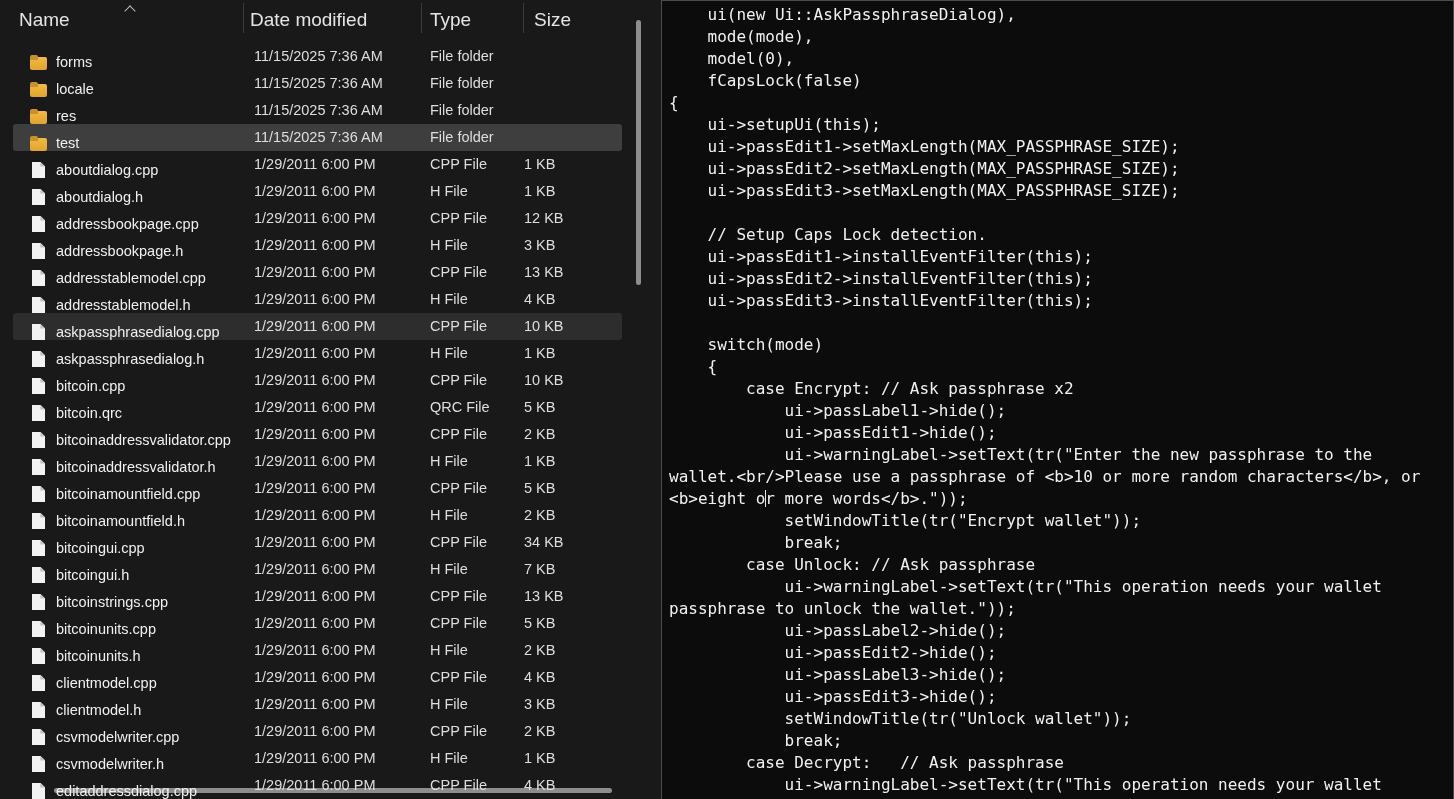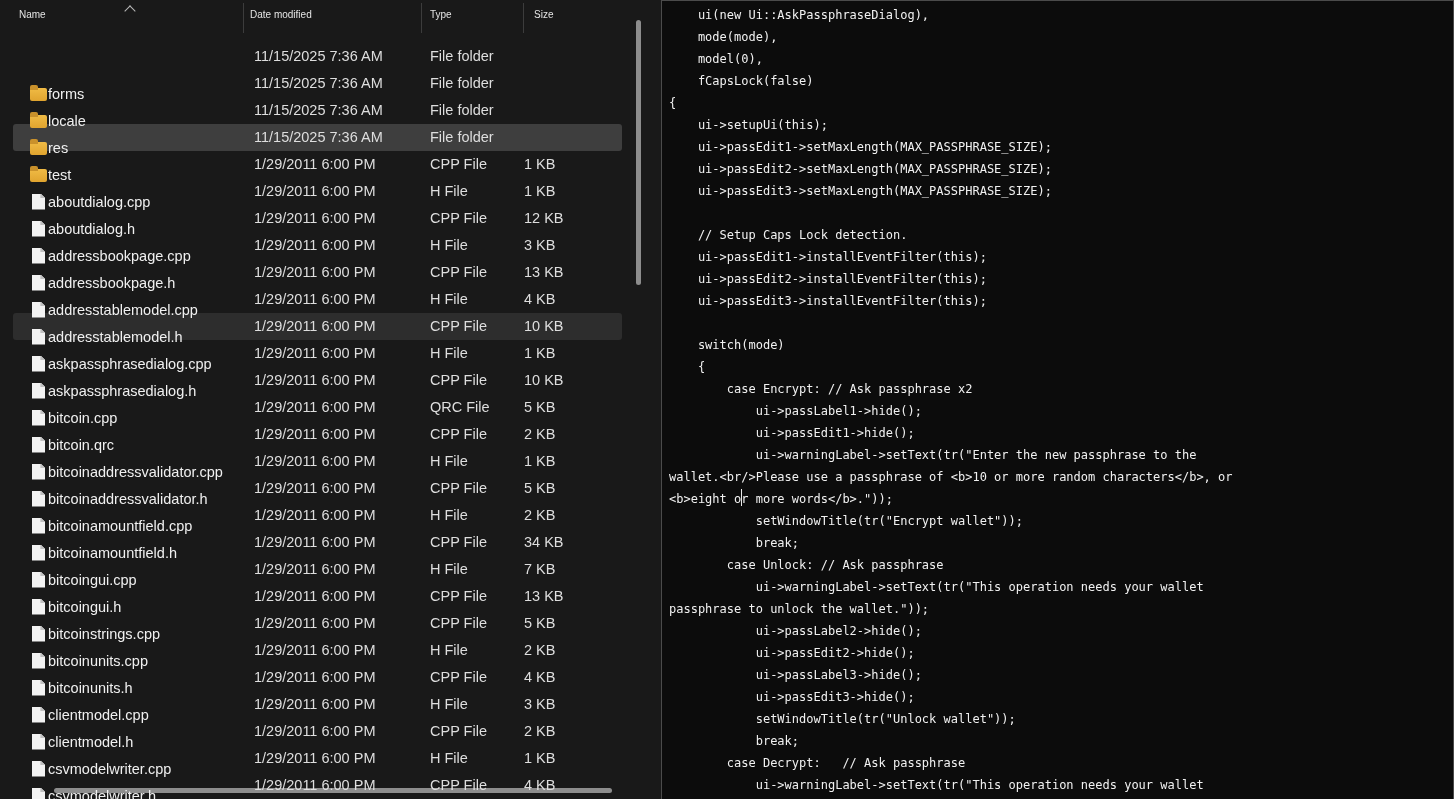--- a/index.html
+++ b/index.html
@@ -5,38 +5,38 @@
   html,body { margin:0; padding:0; }
   body {
     width:1454px; height:799px; overflow:hidden; position:relative;
     background:var(--explorer-bg,#191919);
     font-family:"Liberation Sans", sans-serif;
   }
 
   
   .explorer { position:absolute; left:0; top:0; width:661px; height:799px; background:var(--explorer-bg,#191919); }
 
-  .ex-header { position:absolute; left:0; top:0; width:661px; height:36px; color:var(--header-text,#e4e4e4); font-size:10px; }
+  .ex-header { position:absolute; left:0; top:0; width:661px; height:36px; color:var(--header-text,#e4e4e4); font-size:19px; }
   .h-label { position:absolute; top:9px; white-space:nowrap; cursor:default; }
   .h-name  { left:19px; }
   .h-date  { left:250px; }
   .h-type  { left:430px;text-align:center; }
   .h-size  { left:534px; }
   .chev { position:absolute; left:126px; top:7px; width:7px; height:7px;
           border-left:1px solid #b9b9b9; border-top:1px solid #b9b9b9; transform:rotate(45deg); }
   .hdiv { position:absolute; top:3px; height:30px; width:1px; background:var(--divider,#3c3c3c); }
   .hdiv1 { left:243px; } .hdiv2 { left:421px; } .hdiv3 { left:523px; }
 
   .rows { position:absolute; left:0; top:43px; width:661px; }
   .row { position:relative; height:27px; width:661px; font-size:14.5px; color:var(--row-text,#f0f0f0); }
   .row .hl { position:absolute; left:13px; top:0; width:609px; height:27px; border-radius:3px; background:transparent; }
   .row.strong .hl { background:var(--selection-strong,#3e3e3e); }
   .row.soft   .hl { background:var(--selection-soft,#2d2d2d); }
 
-  .c-name { position:absolute; left:30px; top:0; height:27px; display:flex; align-items:center; gap:1px; z-index:1; white-space:nowrap;margin-top:37px; }
+  .c-name { position:absolute; left:30px; top:0; height:27px; display:flex; align-items:flex-end; gap:9px; z-index:1; white-space:nowrap; }
   .c-date { position:absolute; left:254px; top:0; line-height:27px; color:var(--secondary-text,#dedede); z-index:1; white-space:nowrap;text-align:right; }
   .c-type { position:absolute; left:430px; top:0; line-height:27px; color:var(--secondary-text,#dedede); z-index:1; white-space:nowrap; }
   .c-size { position:absolute; left:524px; top:0; width:88px; text-align:left; line-height:27px; color:var(--secondary-text,#dedede); z-index:1; white-space:nowrap; }
 
   .icon { flex:0 0 auto; }
   .folder-icon { width:17px; height:13px; position:relative; border-radius:2px;
                  background:linear-gradient(180deg,#f0bb45,#e0a42f); margin-top:1px; }
   .folder-icon::before { content:""; position:absolute; top:-2.5px; left:0; width:8px; height:5px;
                  background:#c9912b; border-radius:2px 2px 0 0; }
   .file-icon { width:13px; height:16px; position:relative; margin-left:2px; margin-right:2px;
@@ -53,21 +53,21 @@
 
   
   .editor { position:absolute; left:661px; top:0; width:793px; height:799px; box-sizing:border-box;
             background:var(--editor-bg,#0c0c0c);
             border-left:1px solid var(--border,#4b4b4b);
             border-top:1px solid var(--border,#4b4b4b);
             border-right:1px solid var(--border,#4b4b4b);
             overflow:hidden; }
   .code { margin:0; padding:3px 0 0 7px; height:100%; box-sizing:border-box; overflow:hidden;
           font-family:"DejaVu Sans Mono","Liberation Mono",monospace;
-          font-size:12px; line-height:22px; color:var(--editor-text,#f1f1f1); }
+          font-size:16px; line-height:22px; color:var(--editor-text,#f1f1f1); }
   .code-line { height:22px; white-space:pre; }
   .caret { display:inline-block; width:1.5px; height:17px; margin:0 -0.75px; vertical-align:-3px;
            background:var(--caret,#e8e8e8); }
 </style>
 </head>
 <body>
 
 <div class="explorer">
   <div class="ex-header">
     <div class="h-label h-name">

